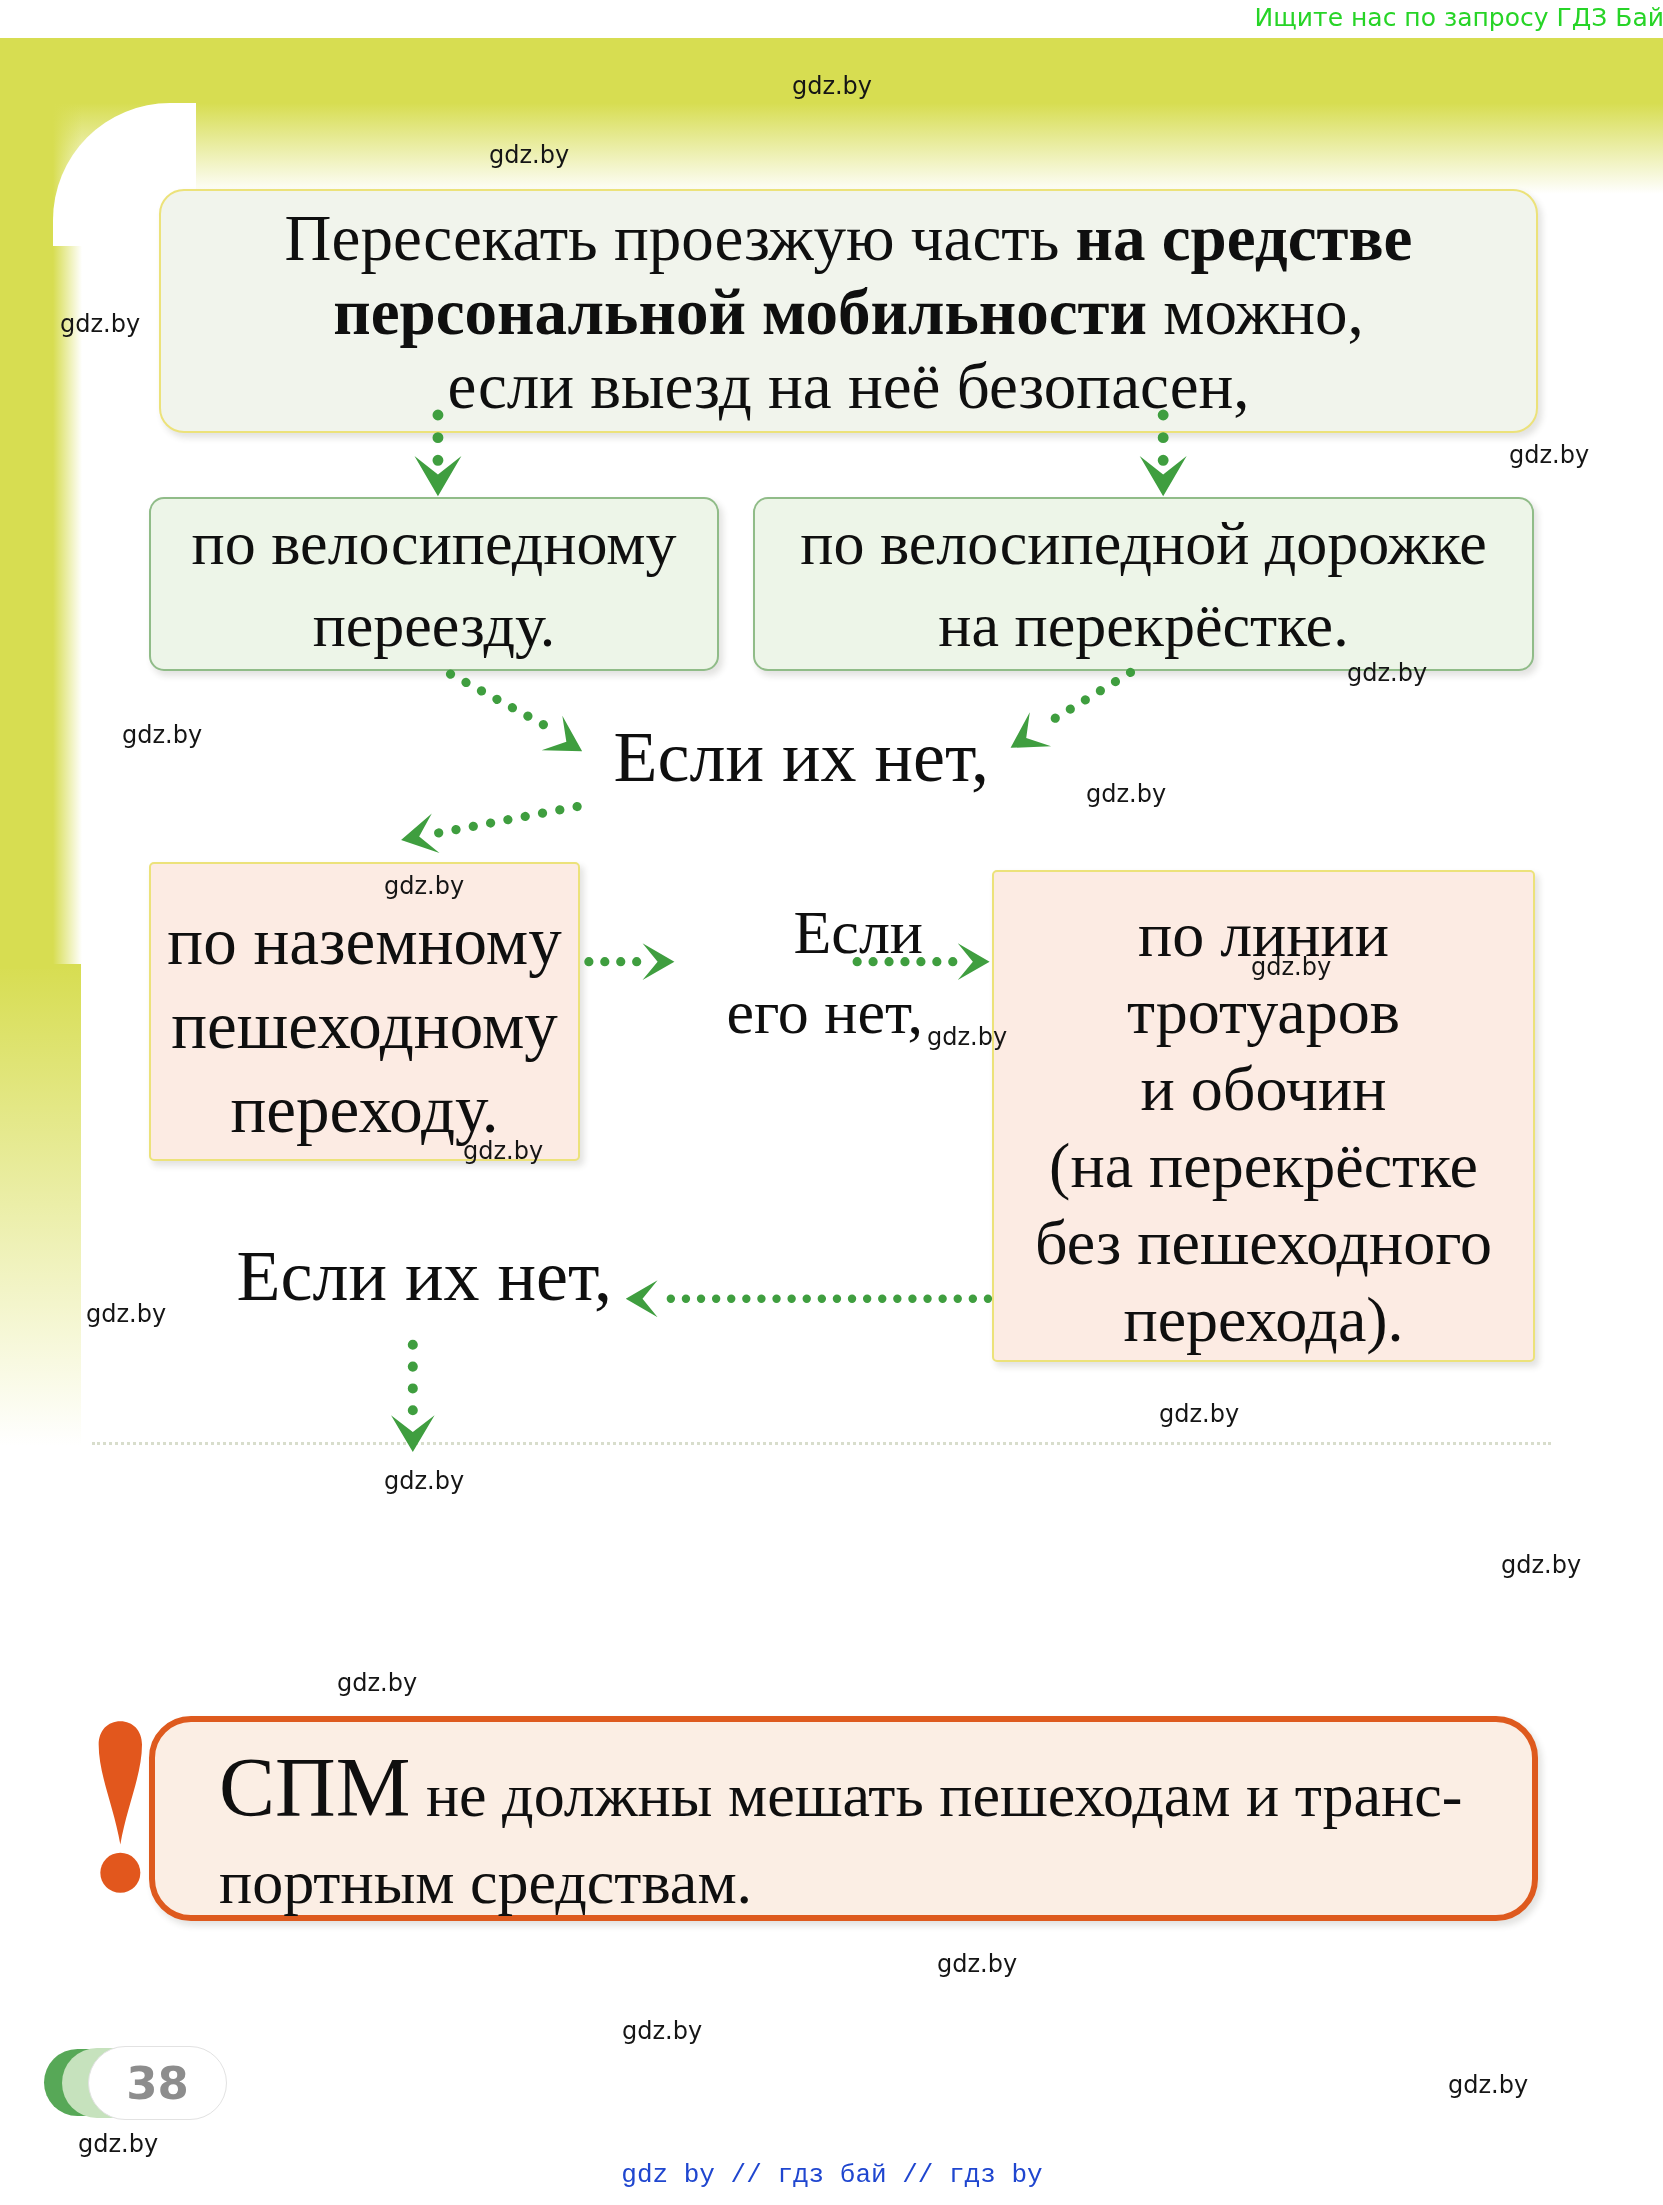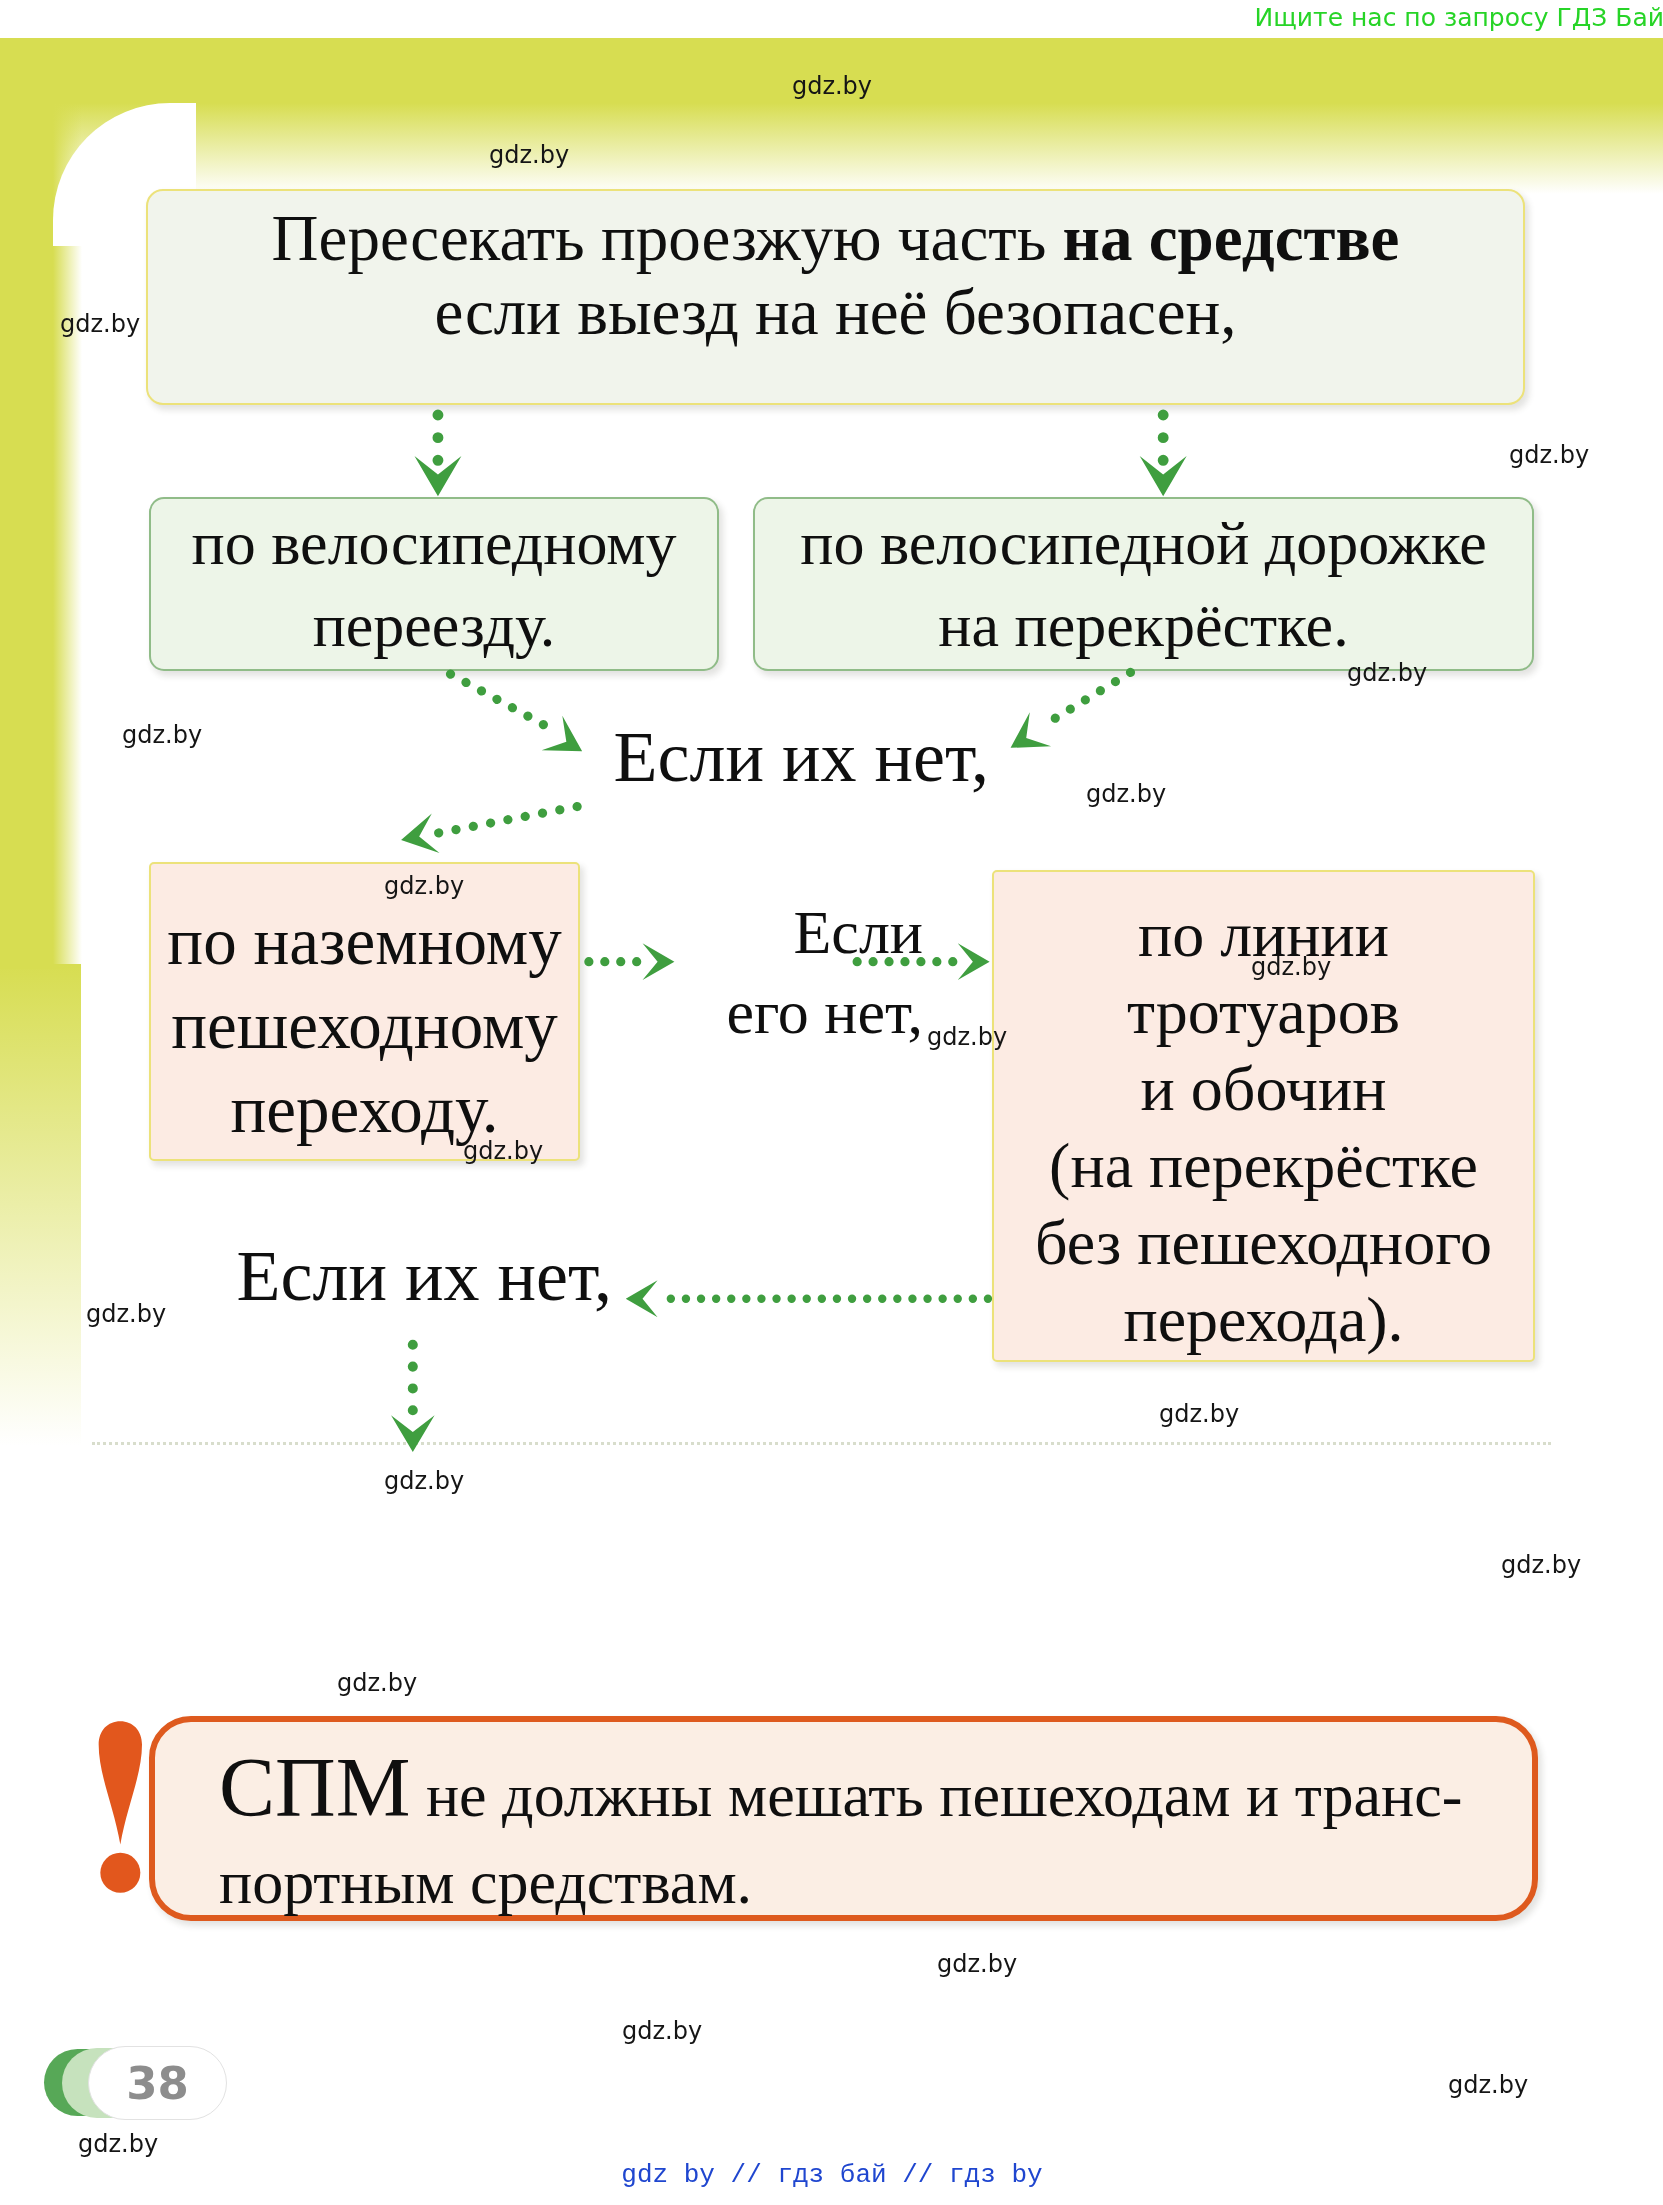--- a/index.html
+++ b/index.html
@@ -18,22 +18,22 @@
   .corner-white{position:absolute;left:53px;top:103px;width:143px;height:143px;background:#fff;
                 border-top-left-radius:117px;}
 
   .banner{position:absolute;left:0;top:3.4px;width:100%;text-align:right;
           font-family:"DejaVu Sans",sans-serif;font-size:25px;color:var(--banner_green);}
   .wm{position:absolute;font-family:"DejaVu Sans",sans-serif;font-size:24px;color:#151515;white-space:nowrap;}
   .wm-bar{left:0;top:72px;width:100%;text-align:center;}
 
   .box{position:absolute;box-sizing:border-box;text-align:center;
        box-shadow:3.4px 4.2px 6.7px rgba(60,60,40,.14);}
-  .box-title{left:146px;top:189px;width:1379px;height:216px;border:2.5px solid var(--box_yellow_border);
-       border-radius:17px;background:var(--box_gray_fill);font-size:65px;line-height:74px;padding-top:10px;}
+  .box-title{left:159px;top:189px;width:1379px;height:244px;border:2.5px solid var(--box_yellow_border);
+       border-radius:25px;background:var(--box_gray_fill);font-size:65px;line-height:74px;padding-top:10px;}
   .box-green{border:2.5px solid var(--box_green_border);border-radius:15px;background:var(--box_green_fill);
        font-size:62px;line-height:82px;}
   .box-bike-crossing{left:149px;top:497px;width:570px;height:174px;padding-top:3.4px;}
   .box-bike-path{left:753px;top:497px;width:781px;height:174px;padding-top:3.4px;}
   .box-pink{border:2.5px solid var(--box_yellow_border);border-radius:5px;background:var(--box_pink_fill);}
   .box-crosswalk{left:149px;top:862px;width:431px;height:299px;font-size:67px;line-height:84px;padding-top:35px;}
   .box-sidewalk{left:992px;top:870px;width:543px;height:492px;font-size:64px;line-height:77px;padding-top:23.5px;}
   .box-shortest{left:149px;top:1459px;width:1385px;height:178px;font-size:62px;line-height:80px;padding-top:25px;}
 
   .lbl{position:absolute;text-align:right;font-size:72px;line-height:77px;white-space:nowrap;}
@@ -71,20 +71,21 @@
   <div class="strip-left"></div>
   <div class="strip-left-fade-r"></div>
   <div class="strip-left-fade-b"></div>
   <div class="corner-white"></div>
 
   <div class="banner">Ищите нас по запросу ГДЗ Бай</div>
   <div class="wm wm-bar">gdz.by</div>
 
   <div class="box box-title">
     <div><span>Пересекать проезжую часть </span><b>на средстве</b></div>
+    <div><b>персональной мобильности</b><span> можно,</span></div>
     <div>если выезд на неё безопасен,</div>
   </div>
 
   <div class="box box-green box-bike-crossing">
     <div>по велосипедному</div>
     <div>переезду.</div>
   </div>
   <div class="box box-green box-bike-path">
     <div>по велосипедной дорожке</div>
     <div>на перекрёстке.</div>

